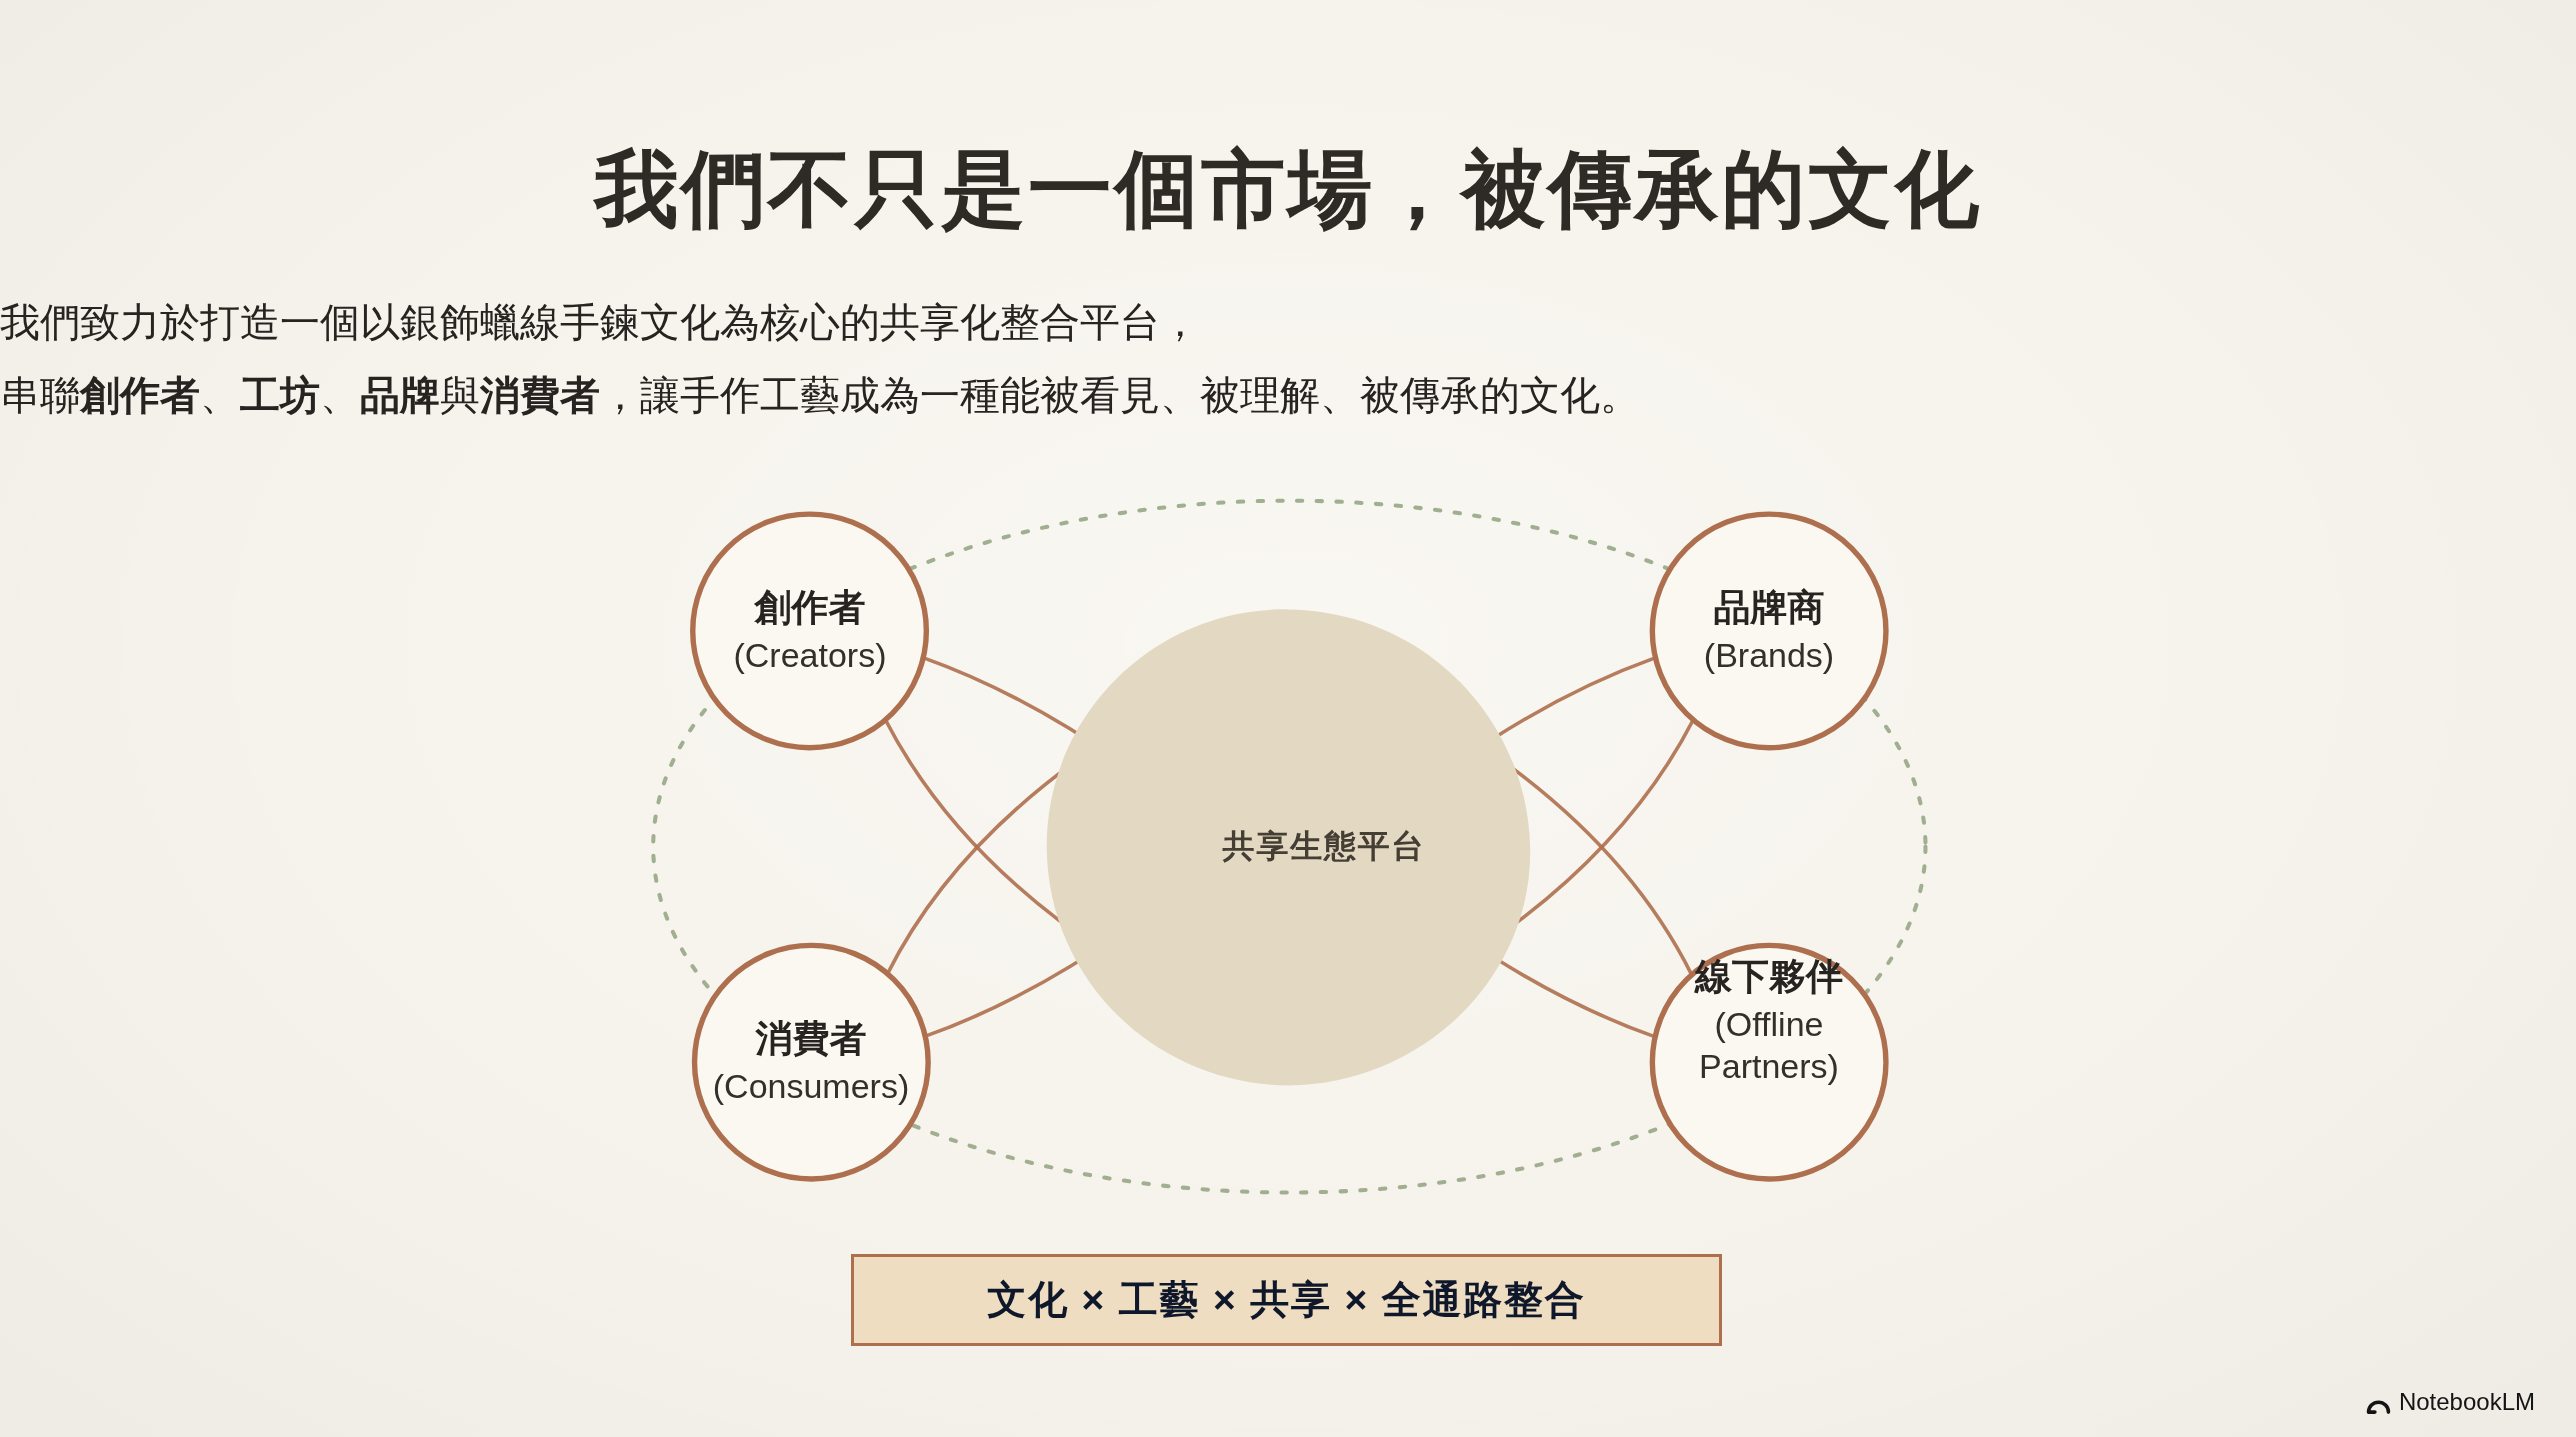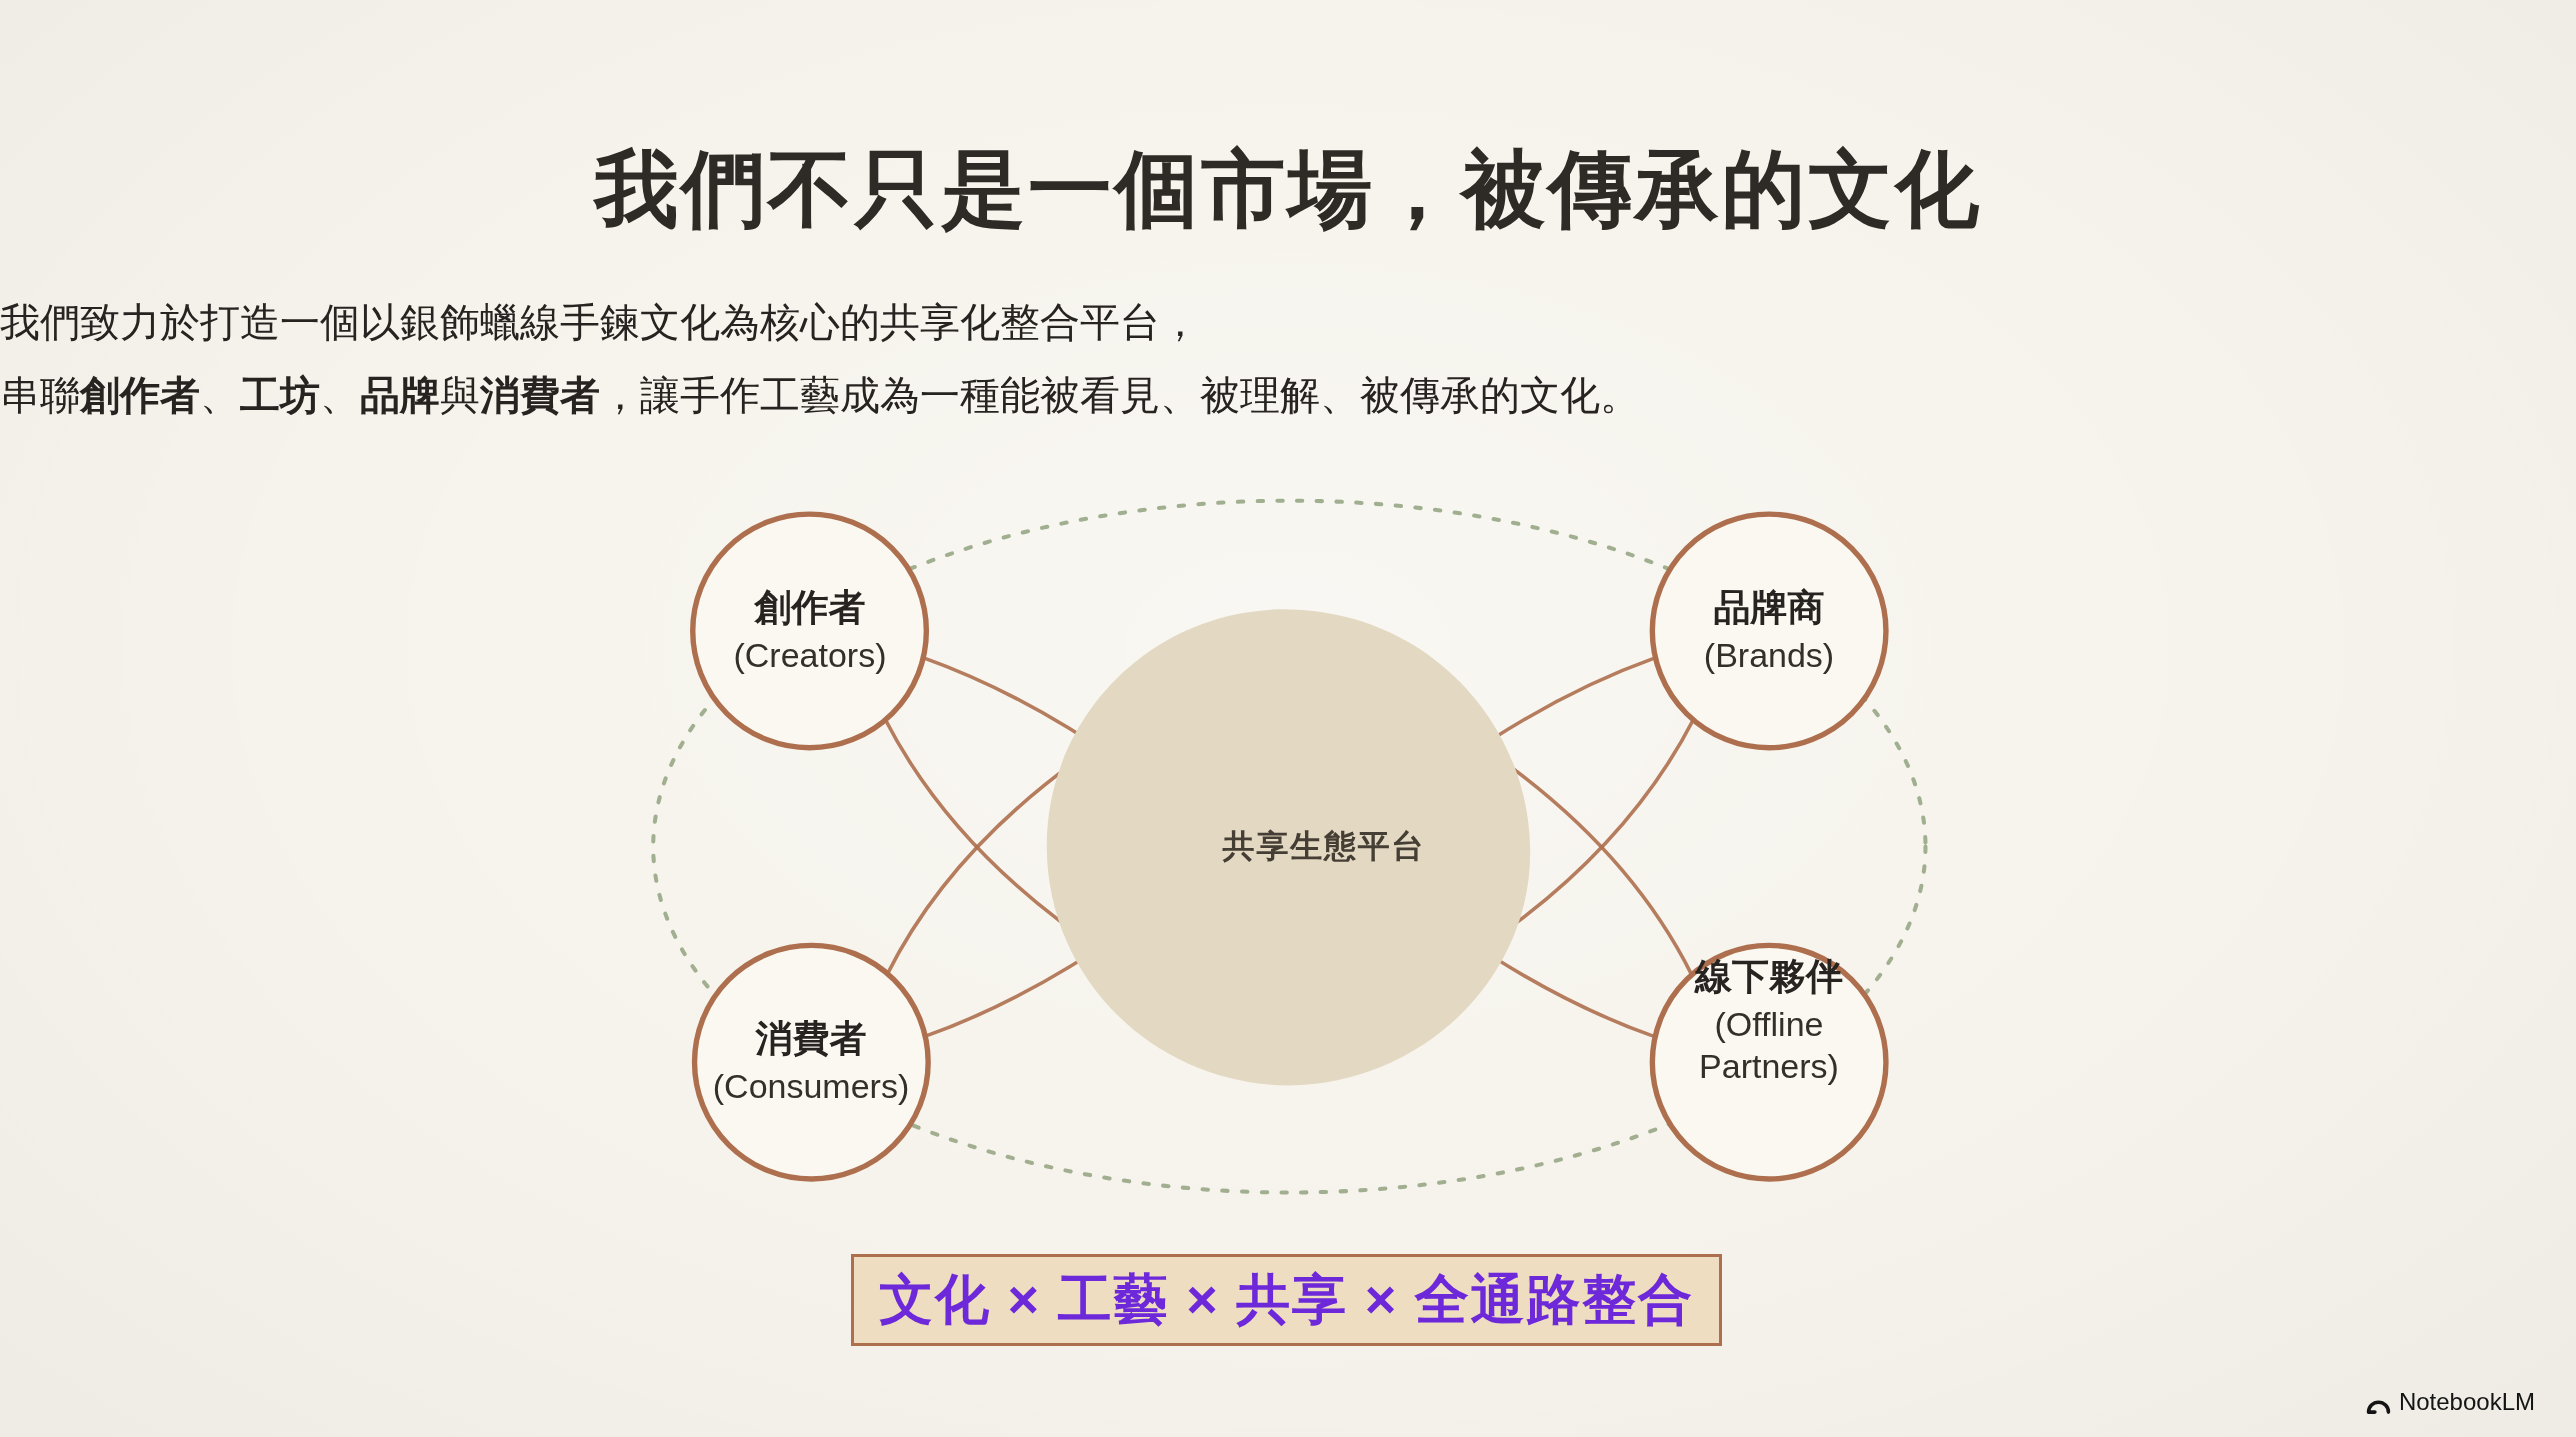--- a/index.html
+++ b/index.html
@@ -43,21 +43,21 @@
   .node-label .en{font-size:34px;font-weight:400;color:#33302b;display:block;margin-top:3.6px;line-height:1.25;}
   .center-label{
     position:absolute;left:1288px;top:847px;transform:translate(-50%,-50%);
     font-size:32px;font-weight:700;color:#453e34;letter-spacing:1.8px;white-space:nowrap;margin-left:36px;
   }
   .banner{
     position:absolute;left:851px;top:1254px;width:871px;height:92px;
     background:var(--banner-bg);border:3.6px solid var(--accent);
     display:flex;align-items:center;justify-content:center;
   }
-  .banner .banner-text{font-size:54px;font-weight:800;color:#6d28d9;letter-spacing:1.8px;white-space:nowrap;}
+  .banner .banner-text{font-size:39px;font-weight:800;color:#0f172a;letter-spacing:1.8px;white-space:nowrap;}
   .footer-brand{
     position:absolute;right:41px;bottom:21.6px;
     display:flex;align-items:flex-end;gap:7.2px;
     font-size:24px;font-weight:400;color:#141414;
   }
   .footer-brand svg{display:block;}
 </style>
 </head>
 <body>
 

